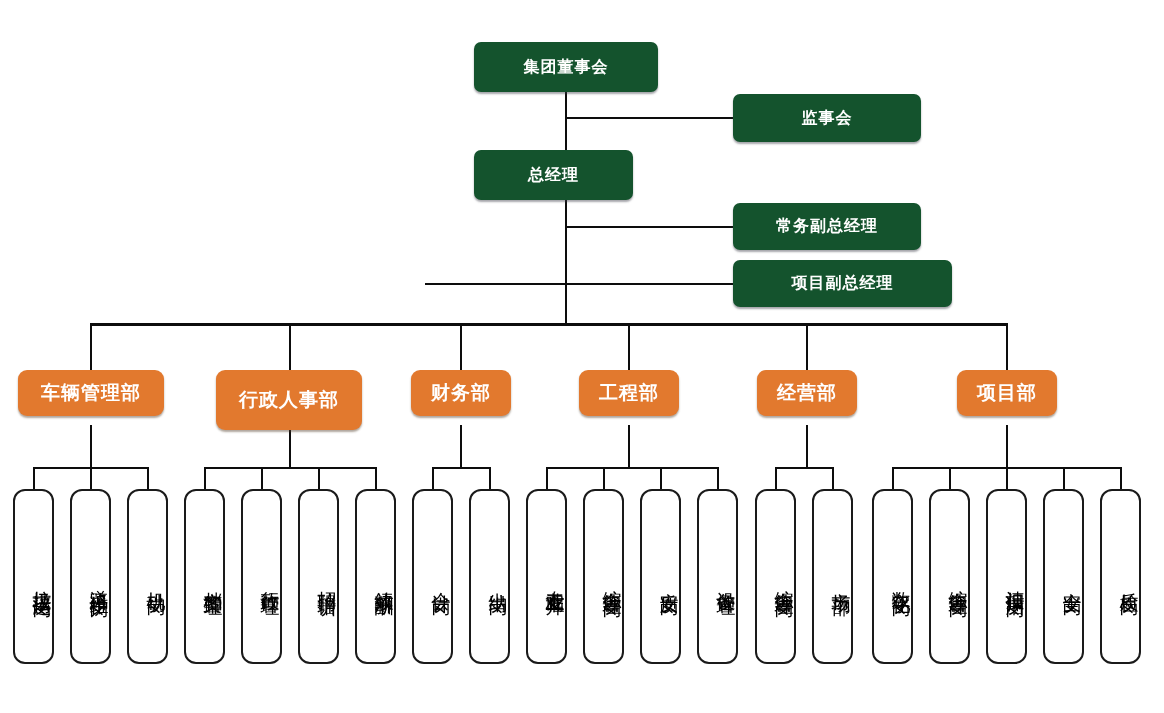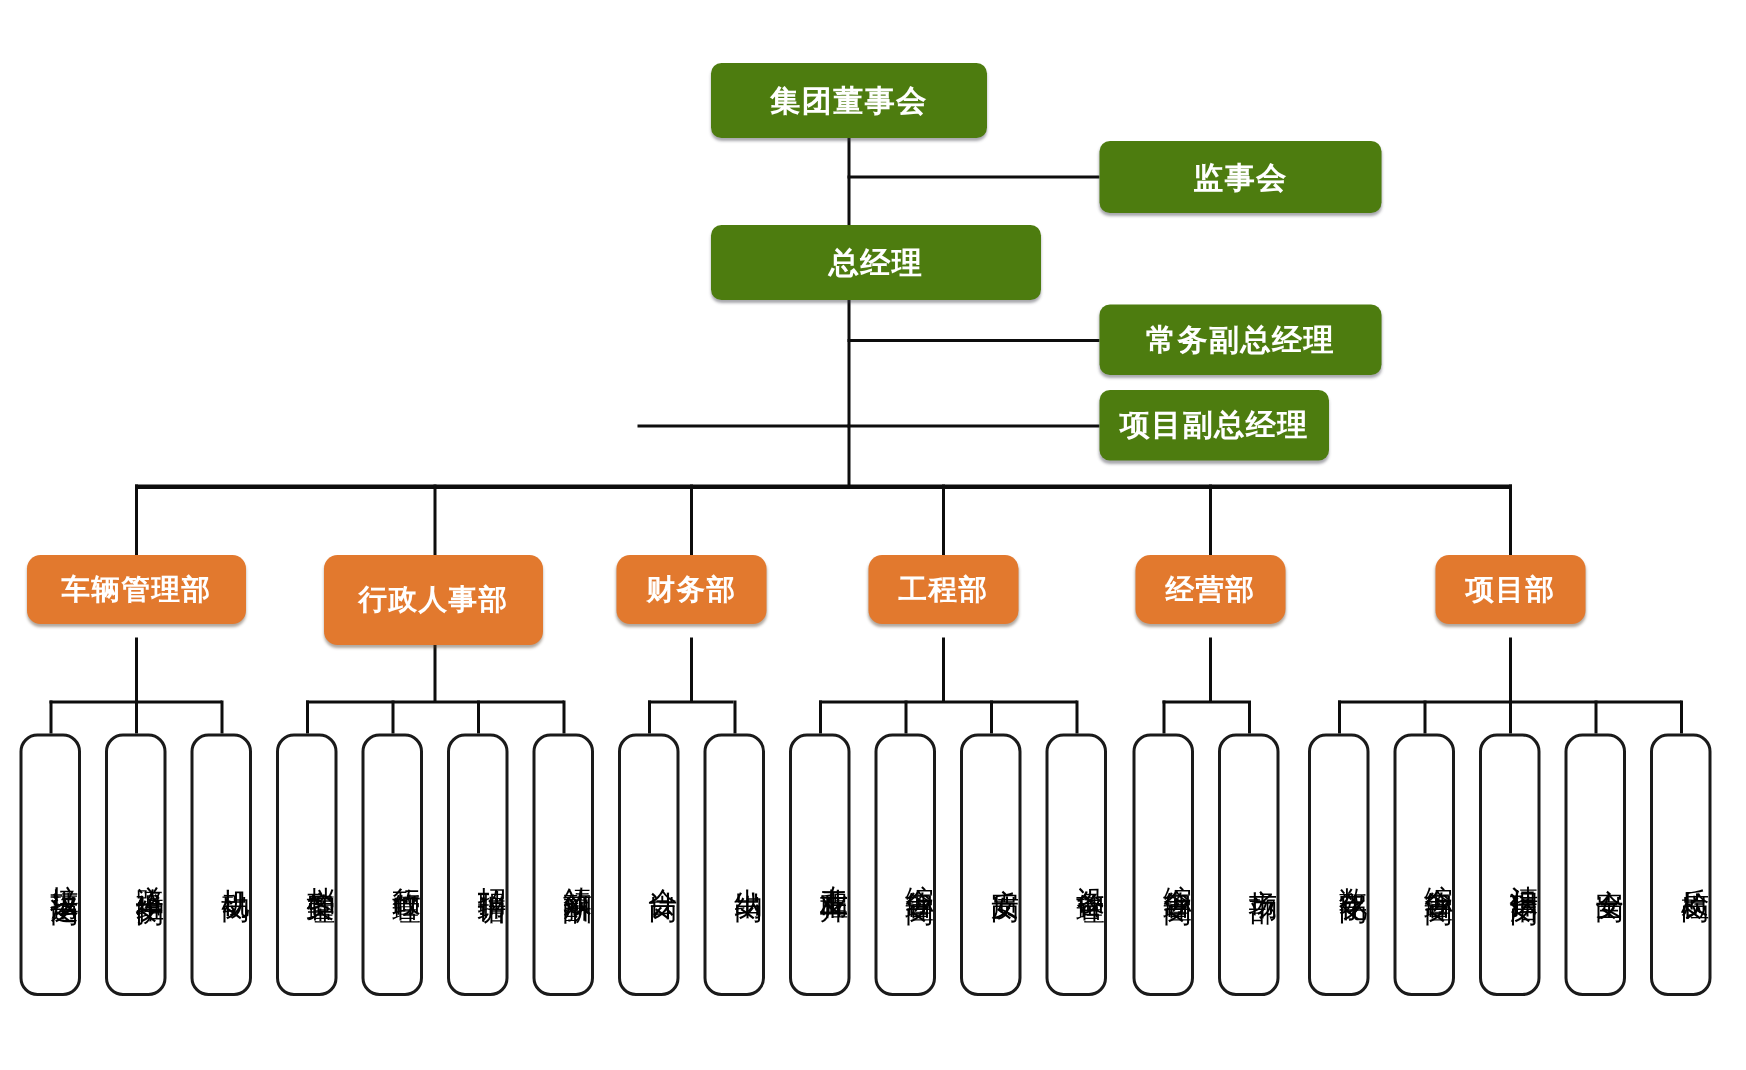--- a/index.html
+++ b/index.html
@@ -11,24 +11,24 @@
 
   
   .node{
     position:absolute;
     box-sizing:border-box;
     display:flex;align-items:center;justify-content:center;
     text-align:center;
     z-index:5;
   }
   .node.blue{
-    background:#4d7c0f;
+    background:#14532d;
     color:#ffffff;
     border-radius:7px;
-    font-size:20px;
+    font-size:16px;
     font-weight:600;
     letter-spacing:1px;
     box-shadow:0 2px 2px rgba(60,60,70,.45);
   }
   .node.orange{
     background:#E2792E;
     color:#ffffff;
     border-radius:9px;
     font-size:19px;
     font-weight:600;
@@ -119,32 +119,32 @@
   <div class="ln v" style="left:892px;top:467px;height:22px;"></div>
   <div class="ln v" style="left:949px;top:467px;height:22px;"></div>
   <div class="ln v" style="left:1006px;top:467px;height:22px;"></div>
   <div class="ln v" style="left:1063px;top:467px;height:22px;"></div>
   <div class="ln v" style="left:1120px;top:467px;height:22px;"></div>
 
   <div class="node blue" style="left:474px;top:42px;width:184px;height:50px;">集团董事会</div>
 
   <div class="node blue" style="left:733px;top:94px;width:188px;height:48px;">监事会</div>
 
-  <div class="node blue" style="left:474px;top:150px;width:220px;height:50px;">总经理</div>
+  <div class="node blue" style="left:474px;top:150px;width:159px;height:50px;">总经理</div>
 
   <div class="node blue" style="left:733px;top:203px;width:188px;height:47px;">常务副总经理</div>
 
-  <div class="node blue" style="left:733px;top:260px;width:153px;height:47px;">项目副总经理</div>
+  <div class="node blue" style="left:733px;top:260px;width:219px;height:47px;">项目副总经理</div>
 
 
   <div class="node orange" style="left:18px;top:370px;width:146px;height:46px;">车辆管理部</div>
   <div class="node orange" style="left:216px;top:370px;width:146px;height:60px;">行政人事部</div>
   <div class="node orange" style="left:411px;top:370px;width:100px;height:46px;">财务部</div>
   <div class="node orange" style="left:579px;top:370px;width:100px;height:46px;">工程部</div>
-  <div class="node orange" style="left:757px;top:370px;width:100px;height:46px;border-radius:10px;">经营部</div>
+  <div class="node orange" style="left:757px;top:370px;width:100px;height:46px;">经营部</div>
   <div class="node orange" style="left:957px;top:370px;width:100px;height:46px;">项目部</div>
 
   <div class="node leaf" style="left:13px;top:489px;width:41px;height:175px;">垃圾清运岗</div>
   <div class="node leaf" style="left:70px;top:489px;width:41px;height:175px;">道路维护岗</div>
   <div class="node leaf" style="left:127px;top:489px;width:41px;height:175px;">机动岗</div>
 
   <div class="node leaf" style="left:184px;top:489px;width:41px;height:175px;">档案管理</div>
   <div class="node leaf" style="left:241px;top:489px;width:41px;height:175px;">行政管理</div>
   <div class="node leaf" style="left:298px;top:489px;width:41px;height:175px;">招聘培训</div>
   <div class="node leaf" style="left:355px;top:489px;width:41px;height:175px;">绩效薪酬</div>

